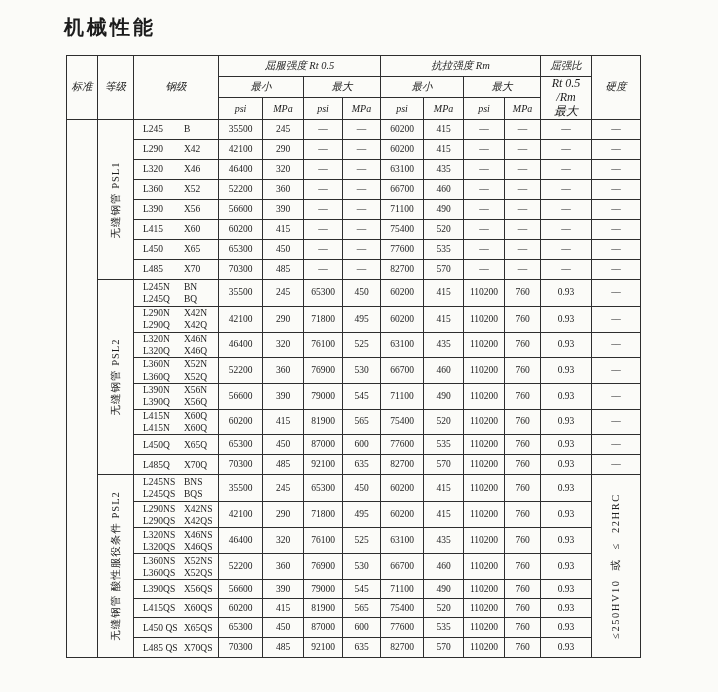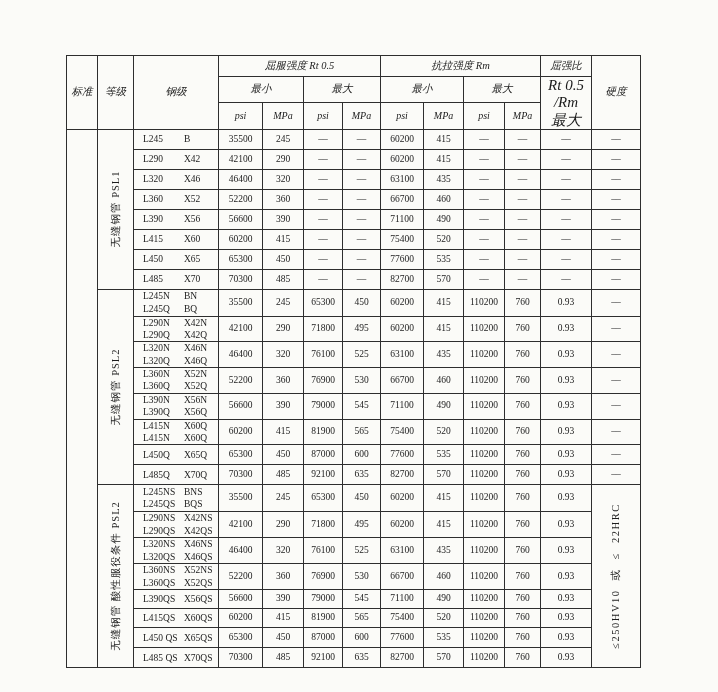--- a/index.html
+++ b/index.html
@@ -28,21 +28,21 @@
     text-align:center;
     vertical-align:middle;
     font-weight:normal;
     font-size:9.5px;
     line-height:1.2;
     overflow:hidden;
     background:transparent;
   }
   .spec thead th { font-size:10.5px;font-style:italic; }
   .spec thead tr.units th { font-size:10px; }
-  .ratio-sub div { font-size:15px; line-height:1.15; }
+  .ratio-sub div { font-size:12px; line-height:1.15; }
   td.std-cell { }
   td.rot-cell { position:relative; }
   .vtext {
     position:absolute; left:50%; top:50%;
     transform:translate(-50%,-50%) rotate(-90deg);
     white-space:nowrap;
     font-size:10.5px;
     letter-spacing:1px;
   }
   .vtext.hard {
@@ -58,20 +58,21 @@
     font-size:9.5px;
     line-height:1.3;
     white-space:nowrap;
   }
   .gline span:first-child { min-width:35px; margin-right:6px; }
 </style>
 </head>
 <body>
 
 <div class="page">
+  <h1 class="title">机械性能</h1>
 
   <table class="spec">
     <colgroup>
       <col style="width:31px">
         <col style="width:36px">
         <col style="width:85px">
       <col style="width:44px">
         <col style="width:41px">
         <col style="width:39px">
         <col style="width:38px">

